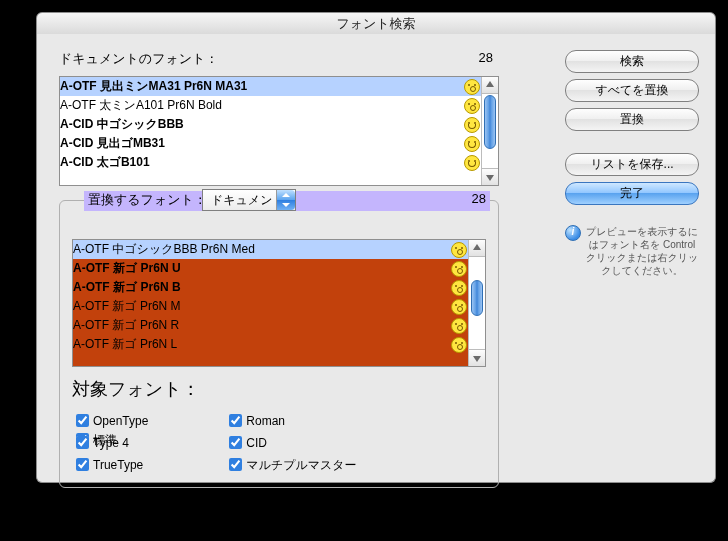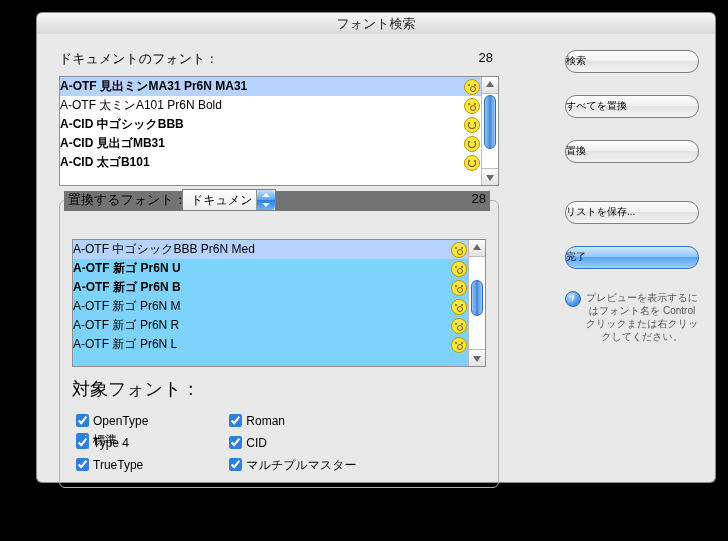--- a/index.html
+++ b/index.html
@@ -7,21 +7,21 @@
   .titlebar{position:absolute;left:36px;right:12px;top:12px;height:22px;
     background:linear-gradient(#f6f6f6,#d9d9d9);border:1px solid #8d8d8d;border-top-left-radius:6px;border-top-right-radius:6px;
     text-align:center;line-height:22px;font-size:13px;color:#222;}
   .body{position:absolute;left:36px;right:12px;top:34px;bottom:58px;background:#e9e9e9;border:1px solid #8d8d8d;border-top:0;border-bottom-left-radius:6px;border-bottom-right-radius:6px;}
   .content{position:absolute;left:22px;top:16px;width:440px;bottom:12px;}
   .side{position:absolute;right:16px;top:16px;width:134px;}
   .label{color:#000;font-size:13px;}
   .count{position:absolute;right:6px;font-size:13px;color:#000;}
   .row-top{position:relative;height:20px;}
   .listbox{margin-top:6px;height:108px;border:1px solid #8f8f8f;background:#fff;position:relative;overflow:hidden;}
-  .listbox2{margin-top:6px;height:126px;border:1px solid #8f8f8f;background:#7dd3fc;position:relative;overflow:hidden;}
+  .listbox2{margin-top:6px;height:126px;border:1px solid #8f8f8f;background:#c2410c;position:relative;overflow:hidden;}
   .rows{position:absolute;left:0;right:16px;top:0;bottom:0;}
   .rowi{height:18px;line-height:18px;position:relative;border-bottom:1px solid transparent;white-space:nowrap;overflow:hidden;}
   .rowi.sel{background:#b6d2ff;}
   .rowi .txt{font-size:12px;color:#000;}
   .bold .txt{font-weight:bold;}
   .face{position:absolute;right:2px;top:2px;width:14px;height:14px;border-radius:50%;background:#ffe640;border:1px solid #b79900;}
   .face::before,.face::after{content:"";position:absolute;background:#7a5b00;border-radius:50%;}
   .face::before{width:2px;height:2px;left:3px;top:4px;}
   .face::after{width:2px;height:2px;right:3px;top:4px;}
   .face.smile .m{position:absolute;left:3px;right:3px;bottom:3px;height:4px;border:1px solid #7a5b00;border-top:0;border-radius:0 0 6px 6px;}
@@ -29,37 +29,37 @@
   .scrollbar{position:absolute;right:0;top:0;bottom:0;width:16px;background:#fff;border-left:1px solid #bcbcbc;}
   .sb-btn{height:16px;background:linear-gradient(#fdfdfd,#e2e2e2);border-bottom:1px solid #bcbcbc;position:relative;}
   .sb-btn.bot{border-bottom:0;border-top:1px solid #bcbcbc;position:absolute;bottom:0;left:0;right:0;}
   .sb-btn .arr{position:absolute;left:4px;width:0;height:0;border-left:4px solid transparent;border-right:4px solid transparent;}
   .sb-btn.top .arr{top:4px;border-bottom:6px solid #6a6a6a;}
   .sb-btn.bot .arr{bottom:4px;border-top:6px solid #6a6a6a;}
   .thumb{position:absolute;left:2px;right:2px;border-radius:7px;
     background:linear-gradient(90deg,#9cc4f2,#5a9be4 40%,#3e82d6 50%,#5a9be4 60%,#9cc4f2);
     border:1px solid #2f6fb5;}
   .fieldset{margin-top:14px;border:1px solid #b0b0b0;border-radius:6px;padding:32px 12px 12px 12px;position:relative;}
-  .legend{position:absolute;top:-10px;left:4px;right:8px;height:20px;background:#737373;}
+  .legend{position:absolute;top:-10px;left:24px;right:8px;height:20px;background:#c4b5fd;}
   .legend .lab{position:absolute;left:4px;top:0;font-size:13px;}
   .legend .sel{position:absolute;left:118px;top:-2px;height:22px;}
   .legend .cnt{position:absolute;right:4px;top:0;font-size:13px;}
   .aqua-select{display:inline-block;height:20px;border:1px solid #7f7f7f;border-radius:0;background:linear-gradient(#fff,#ececec);position:relative;padding:0 10px 0 8px;line-height:20px;font-size:12px;}
   .aqua-select .cap{position:absolute;right:0;top:0;bottom:0;width:18px;border-left:1px solid #9a9a9a;border-top-right-radius:4px;border-bottom-right-radius:4px;
     background:linear-gradient(#bfe0ff,#5aa3ef 50%,#2f7fe0 51%,#6fb0f4);}
   .aqua-select .cap::before,.aqua-select .cap::after{content:"";position:absolute;left:5px;width:0;height:0;border-left:4px solid transparent;border-right:4px solid transparent;}
   .aqua-select .cap::before{top:3px;border-bottom:4px solid #fff;}
   .aqua-select .cap::after{bottom:3px;border-top:4px solid #fff;}
   .target-lab{margin-top:10px;font-size:18px;}
   .checks{margin-top:8px;}
   .chk-row{height:22px;}
   .chk{display:inline-block;width:150px;font-size:12px;}
   .chk input{margin-right:4px;position:relative;top:2px;accent-color:#2f7fe0;}
-  .aqua-btn{display:block;width:132px;height:21px;margin-bottom:22px;border:1px solid #808080;border-radius:11px;
-    background:linear-gradient(#fefefe,#efefef 49%,#e2e2e2 50%,#f4f4f4);text-align:left;line-height:20px;font-size:10px;color:#000;cursor:default;}
+  .aqua-btn{display:block;width:132px;height:21px;margin-bottom:6px;border:1px solid #808080;border-radius:11px;
+    background:linear-gradient(#fefefe,#efefef 49%,#e2e2e2 50%,#f4f4f4);text-align:center;line-height:20px;font-size:12px;color:#000;cursor:default;}
   .aqua-btn.primary{background:linear-gradient(#cfe8ff,#8fc5ff 49%,#5aa3ef 50%,#9fd0ff);border-color:#3a76bf;}
   .side-gap{height:16px;}
   .info{margin-top:20px;font-size:10px;color:#555;position:relative;padding-left:20px;line-height:13px;text-align:center;}
   .info-icon{position:absolute;left:0;top:0;width:14px;height:14px;border-radius:50%;
     background:radial-gradient(circle at 30% 30%,#bfe3ff,#3a8ce6 70%);border:1px solid #2e6fb5;}
   .info-icon::after{content:"i";position:absolute;left:0;right:0;top:-1px;text-align:center;color:#fff;font-weight:bold;font-style:italic;font-size:10px;}
 </style>
 </head>
 <body>
 

